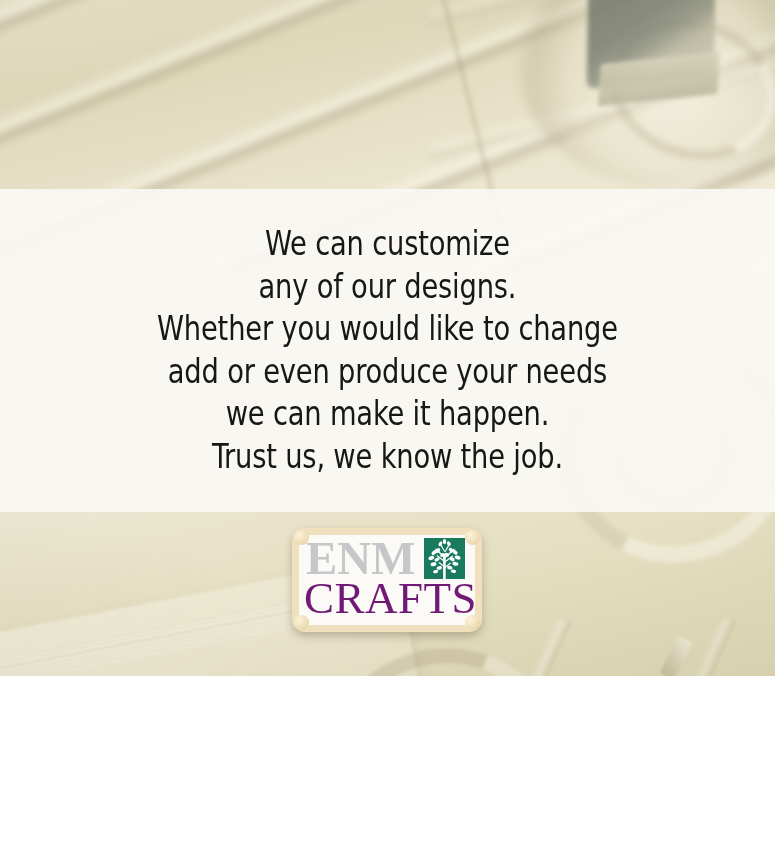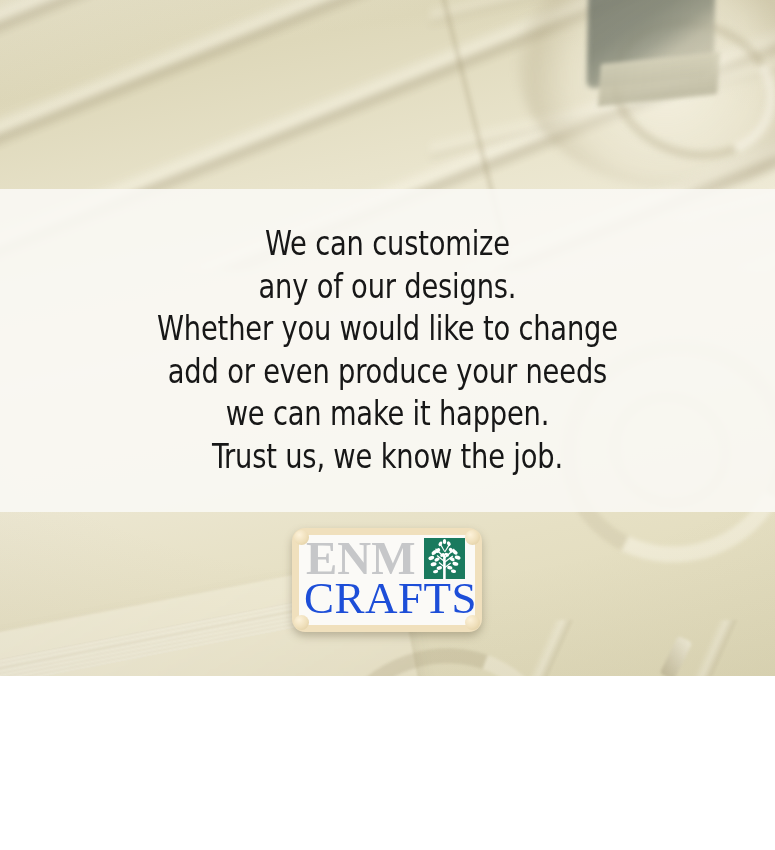--- a/index.html
+++ b/index.html
@@ -348,21 +348,21 @@
   .crafts {
     position: absolute;
     left: 12px; top: 48px;
     width: 166px;
     text-align: center;
     font-family: "Liberation Serif", "DejaVu Serif", serif;
     font-weight: 400;
     font-size: 45px;
     line-height: 45px;
     letter-spacing: .5px;
-    color: #1d4ed8;
+    color: #701a75;
   }
 </style>
 </head>
 <body>
 
 <div class="banner">
 
   <div class="photo">
     <div class="grooves-top"></div>
     <div class="grooves-top2"></div>

